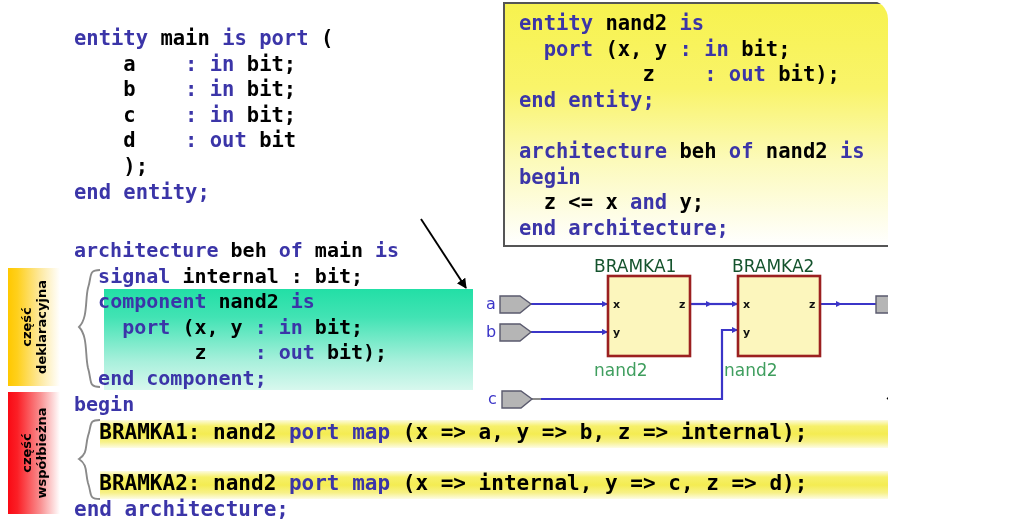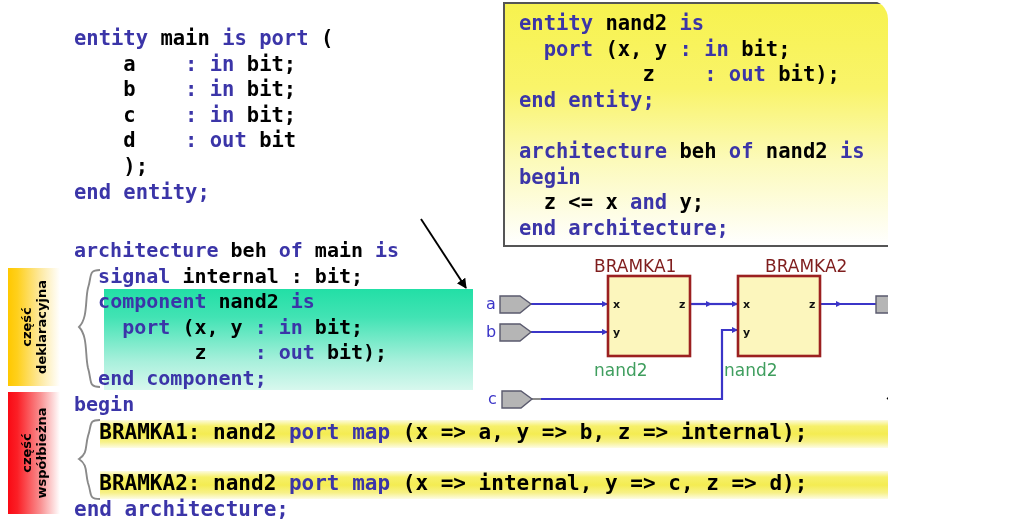--- a/index.html
+++ b/index.html
@@ -171,21 +171,21 @@
 
   
   .ctext {
     position: absolute;
     font-family: "DejaVu Sans", sans-serif;
     z-index: 5;
     white-space: nowrap;
   }
   .gate-name {
     font-size: 17px;
-    color: #7f1d1d;
+    color: #14532d;
   }
   .gate-type {
     font-size: 17px;
     color: #3f9e5e;
   }
   .pin-label {
     font-size: 11px;
     font-weight: bold;
     color: #111111;
   }
@@ -260,21 +260,21 @@
     <rect x="738" y="276" width="82" height="80" fill="#fcf6bd" stroke="#9b2020" stroke-width="2.6"></rect>
 
     <polygon points="500,296 520,296 531,304 520,313 500,313" fill="#b5b5b5" stroke="#5a5a6e" stroke-width="1.4"></polygon>
     <polygon points="500,324 520,324 531,332 520,341 500,341" fill="#b5b5b5" stroke="#5a5a6e" stroke-width="1.4"></polygon>
     <polygon points="502,391 521,391 532,399 521,408 502,408" fill="#b5b5b5" stroke="#5a5a6e" stroke-width="1.4"></polygon>
 
     <polygon points="876,296 892,296 903,304 892,313 876,313" fill="#b5b5b5" stroke="#5a5a6e" stroke-width="1.4"></polygon>
   </svg>
 
   <div class="ctext gate-name" style="left:594px; top:256px;">BRAMKA1</div>
-  <div class="ctext gate-name" style="left:765px; top:256px;">BRAMKA2</div>
+  <div class="ctext gate-name" style="left:732px; top:256px;">BRAMKA2</div>
   <div class="ctext gate-type" style="left:594px; top:360px;">nand2</div>
   <div class="ctext gate-type" style="left:724px; top:360px;">nand2</div>
 
   <div class="ctext pin-label" style="left:613px; top:298px;">x</div>
   <div class="ctext pin-label" style="left:613px; top:326px;">y</div>
   <div class="ctext pin-label" style="left:679px; top:298px;">z</div>
   <div class="ctext pin-label" style="left:743px; top:298px;">x</div>
   <div class="ctext pin-label" style="left:743px; top:326px;">y</div>
   <div class="ctext pin-label" style="left:809px; top:298px;">z</div>
 

